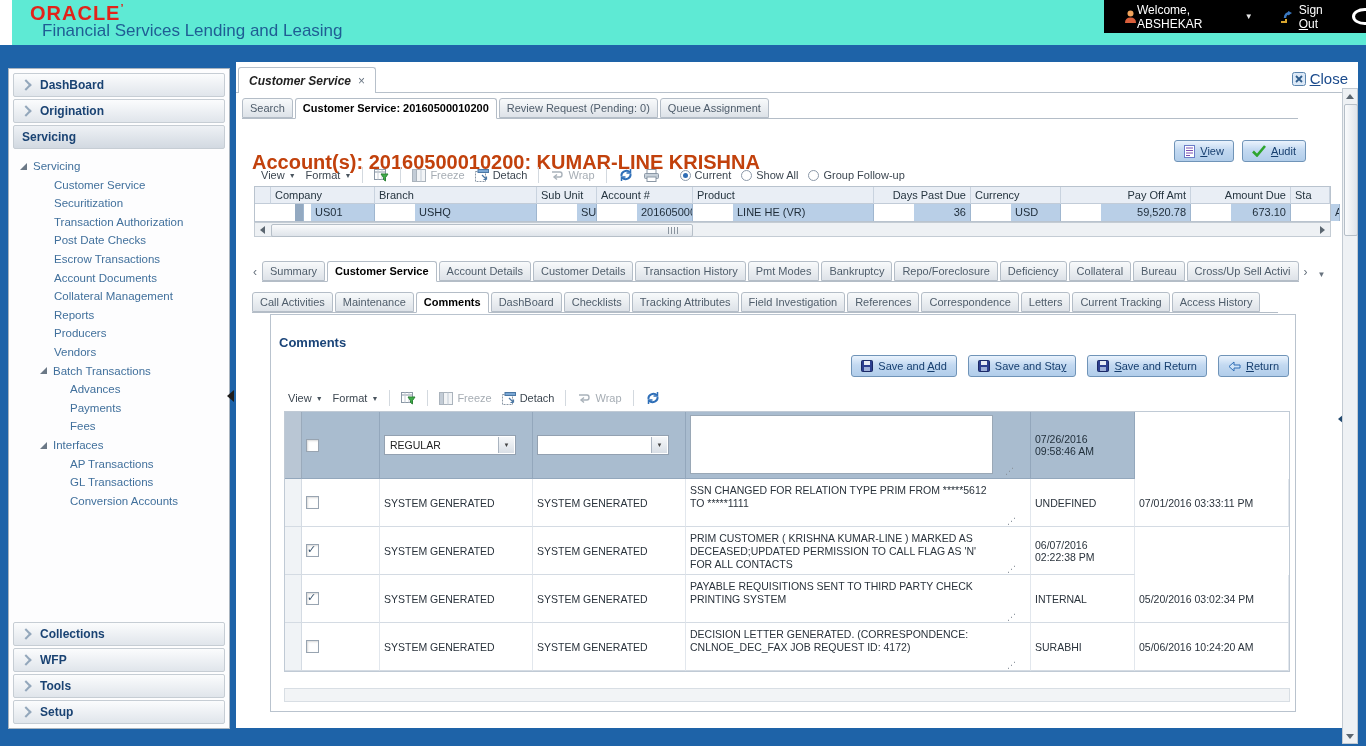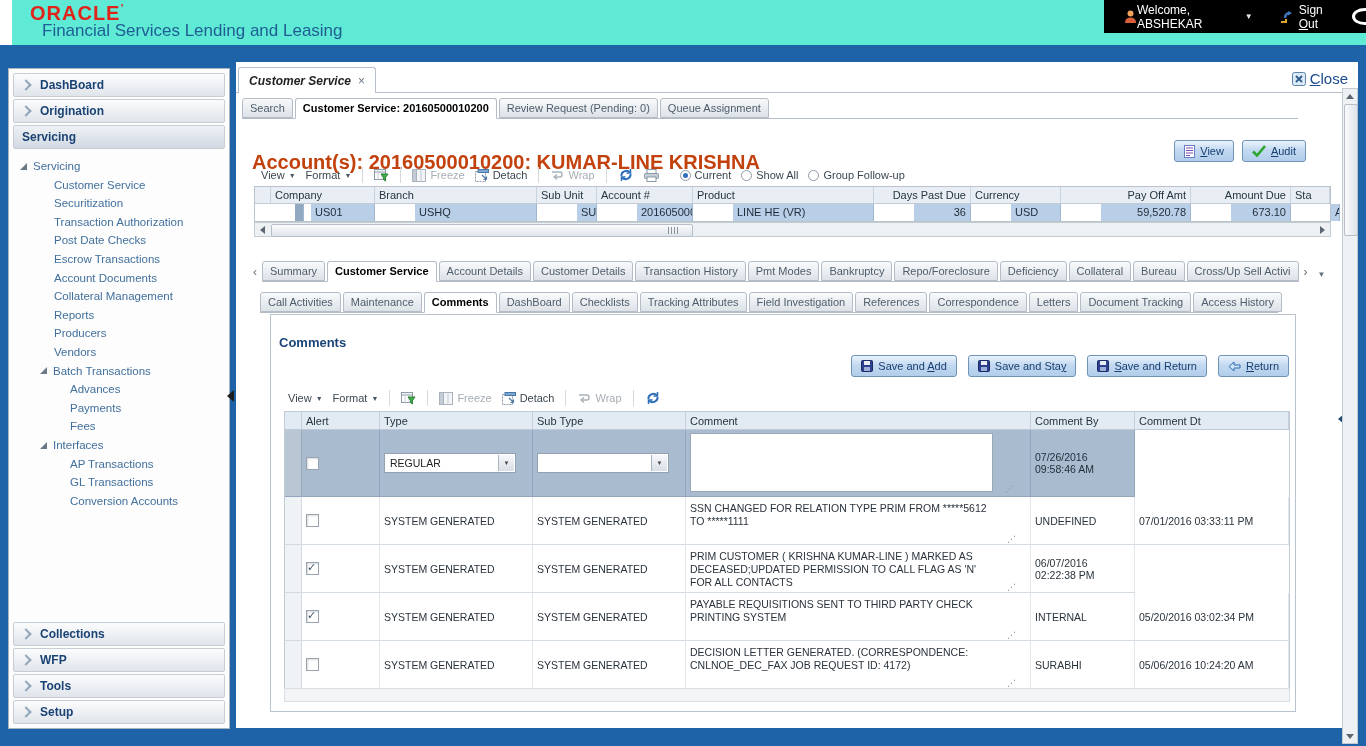--- a/index.html
+++ b/index.html
@@ -37,21 +37,21 @@
   .wstab .x{font-style:normal;font-weight:normal;color:#6a7683;margin-left:7px;font-size:12px;}
   .close{position:absolute;top:8px;right:10px;display:flex;align-items:center;gap:4px;color:#1a4a8c;font-size:15px;z-index:3;}
   .close u{text-decoration:underline;}
   
   .tabrow{display:flex;align-items:flex-end;gap:2px;border-bottom:1px solid #b4bdc7;height:23px;}
   .tab{background:linear-gradient(#f8fafb,#dde2e8);border:1px solid #b4bdc7;border-radius:3px 3px 0 0;
        padding:3px 7px 3px;font-size:11px;color:#4f5d6b;white-space:nowrap;position:relative;flex:0 0 auto;}
   .tab.active{background:#fff;color:#000;font-weight:bold;border-bottom:1px solid #fff;margin-bottom:-1px;padding-bottom:4px;z-index:2;}
   .subtabs{position:absolute;left:6px;top:33px;right:60px;}
   .tabs2{position:absolute;left:12px;top:196px;right:36px;display:flex;align-items:flex-end;}
-  .tabs3{position:absolute;left:24px;top:227px;right:80px;}
+  .tabs3{position:absolute;left:16px;top:227px;right:80px;}
   .tnav{color:#67727e;font-size:12px;padding:0 5px 3px;flex:0 0 auto;}
   
   .acct-title{position:absolute;left:16px;top:81px;font-size:20px;font-weight:bold;color:#c2410c;margin-top:8px;}
   .hdr-btns{position:absolute;top:78px;right:52px;display:flex;gap:8px;}
   .btn{display:flex;align-items:center;gap:5px;height:20px;padding:0 9px;background:linear-gradient(#eaf3fd,#c3d9f1 45%,#b1cdea);
        border:1px solid #7094b8;border-radius:3px;font-size:11px;color:#173f6f;white-space:nowrap;}
   
   .toolbar{display:flex;align-items:center;height:22px;color:#3c4650;font-size:11px;}
   .toolbar1{position:absolute;left:20px;top:102px;}
   .ti{display:flex;align-items:center;gap:4px;margin:0 5px;white-space:nowrap;}
@@ -419,21 +419,21 @@
       <div class="tab">Call Activities</div>
       <div class="tab">Maintenance</div>
       <div class="tab active">Comments</div>
       <div class="tab">DashBoard</div>
       <div class="tab">Checklists</div>
       <div class="tab">Tracking Attributes</div>
       <div class="tab">Field Investigation</div>
       <div class="tab">References</div>
       <div class="tab">Correspondence</div>
       <div class="tab">Letters</div>
-      <div class="tab">Document Tracking</div>
+      <div class="tab">Current Tracking</div>
       <div class="tab">Access History</div>
     </div>
 
     <div class="cpanel">
       <div class="ctitle">Comments</div>
       <div class="cbuttons">
         <div class="btn">
           <svg width="12" height="12">
               <rect x="0.5" y="0.5" width="11" height="11" rx="1" fill="#2d3f8f" stroke="#1c2a66"></rect>
               <rect x="3" y="1" width="6" height="4" fill="#e8ecf4"></rect>
@@ -514,29 +514,20 @@
           <svg width="16" height="14">
               <path d="M3.5 8 A5 4.5 0 0 1 12 4.2" fill="none" stroke="#2f6fb8" stroke-width="2"></path>
               <path d="M12.5 1 L12.5 5 L8.5 5" fill="none" stroke="#2f6fb8" stroke-width="1.5"></path>
               <path d="M12.5 6 A5 4.5 0 0 1 4 9.8" fill="none" stroke="#2f6fb8" stroke-width="2"></path>
               <path d="M3.5 13 L3.5 9 L7.5 9" fill="none" stroke="#2f6fb8" stroke-width="1.5"></path>
             </svg>
         </div>
       </div>
 
       <div class="ctable">
-        <div class="cgrid chead">
-          <div></div>
-          <div>Alert</div>
-          <div>Type</div>
-          <div>Sub Type</div>
-          <div>Comment</div>
-          <div>Comment By</div>
-          <div>Comment Dt</div>
-        </div>
 
         <div class="cgrid erow">
           <div class="handle"></div>
           <div>
               <span class="cb"></span>
             </div>
           <div>
               <div class="dd">
                 <span>REGULAR</span>
                 <span class="ddbtn">▼</span>

